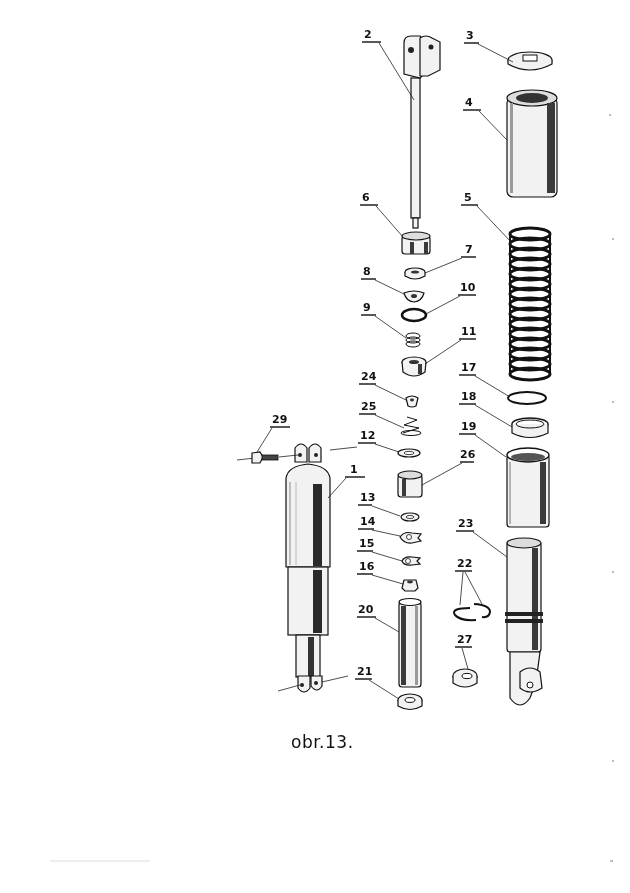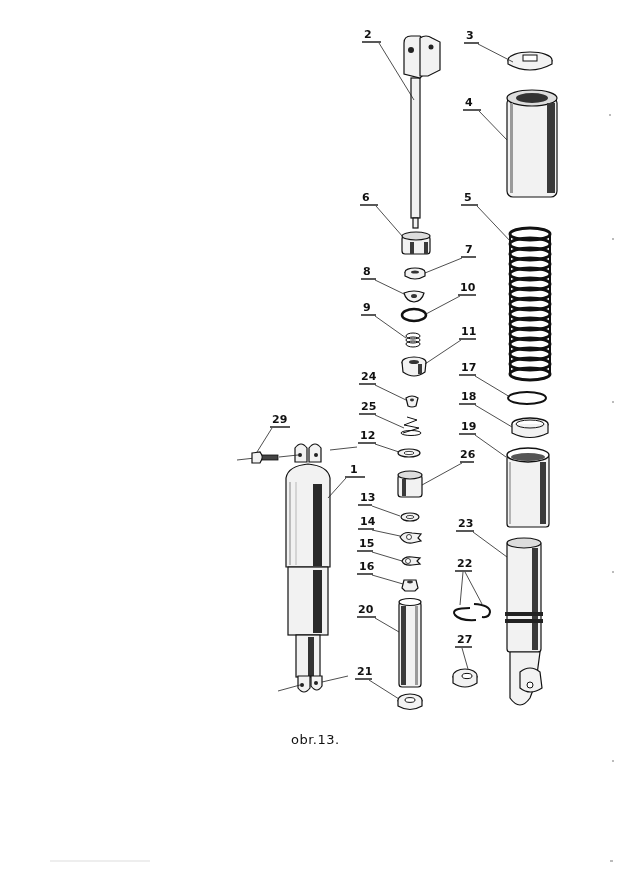--- a/index.html
+++ b/index.html
@@ -7,21 +7,21 @@
          font-family:"DejaVu Sans", sans-serif; color:#111; }
   #diagram { position:absolute; left:0; top:0; width:630px; height:893px; }
   .lbl { font-family:"DejaVu Sans", sans-serif; font-size:11px; font-weight:bold; fill:#111; }
   .ul { stroke:#111; stroke-width:1.4; }
   .ld { stroke:#222; stroke-width:0.8; fill:none; }
   .part { stroke:#111; stroke-width:1.2; fill:#f2f2f2; }
   .dark { fill:#3a3a3a; }
   .mid { fill:#9a9a9a; }
   .thin { stroke:#111; stroke-width:1; fill:none; }
   .caption { position:absolute; left:291px; top:732px; font-family:"DejaVu Sans", sans-serif;
-             font-size:13px; color:#111; letter-spacing:0.5px; }
+             font-size:17px; color:#111; letter-spacing:0.5px; }
 </style>
 </head>
 <body>
 
 <svg id="diagram" viewBox="0 0 630 893" xmlns="http://www.w3.org/2000/svg">
 
   <g>
     <rect class="part" x="411" y="78" width="9" height="140"></rect>
     <rect class="part" x="413" y="218" width="5" height="10"></rect>
     <path class="part" d="M404 43 Q404 36 411 36 L420 36 L428 44 L428 70 L420 78 L404 74 Z"></path>

